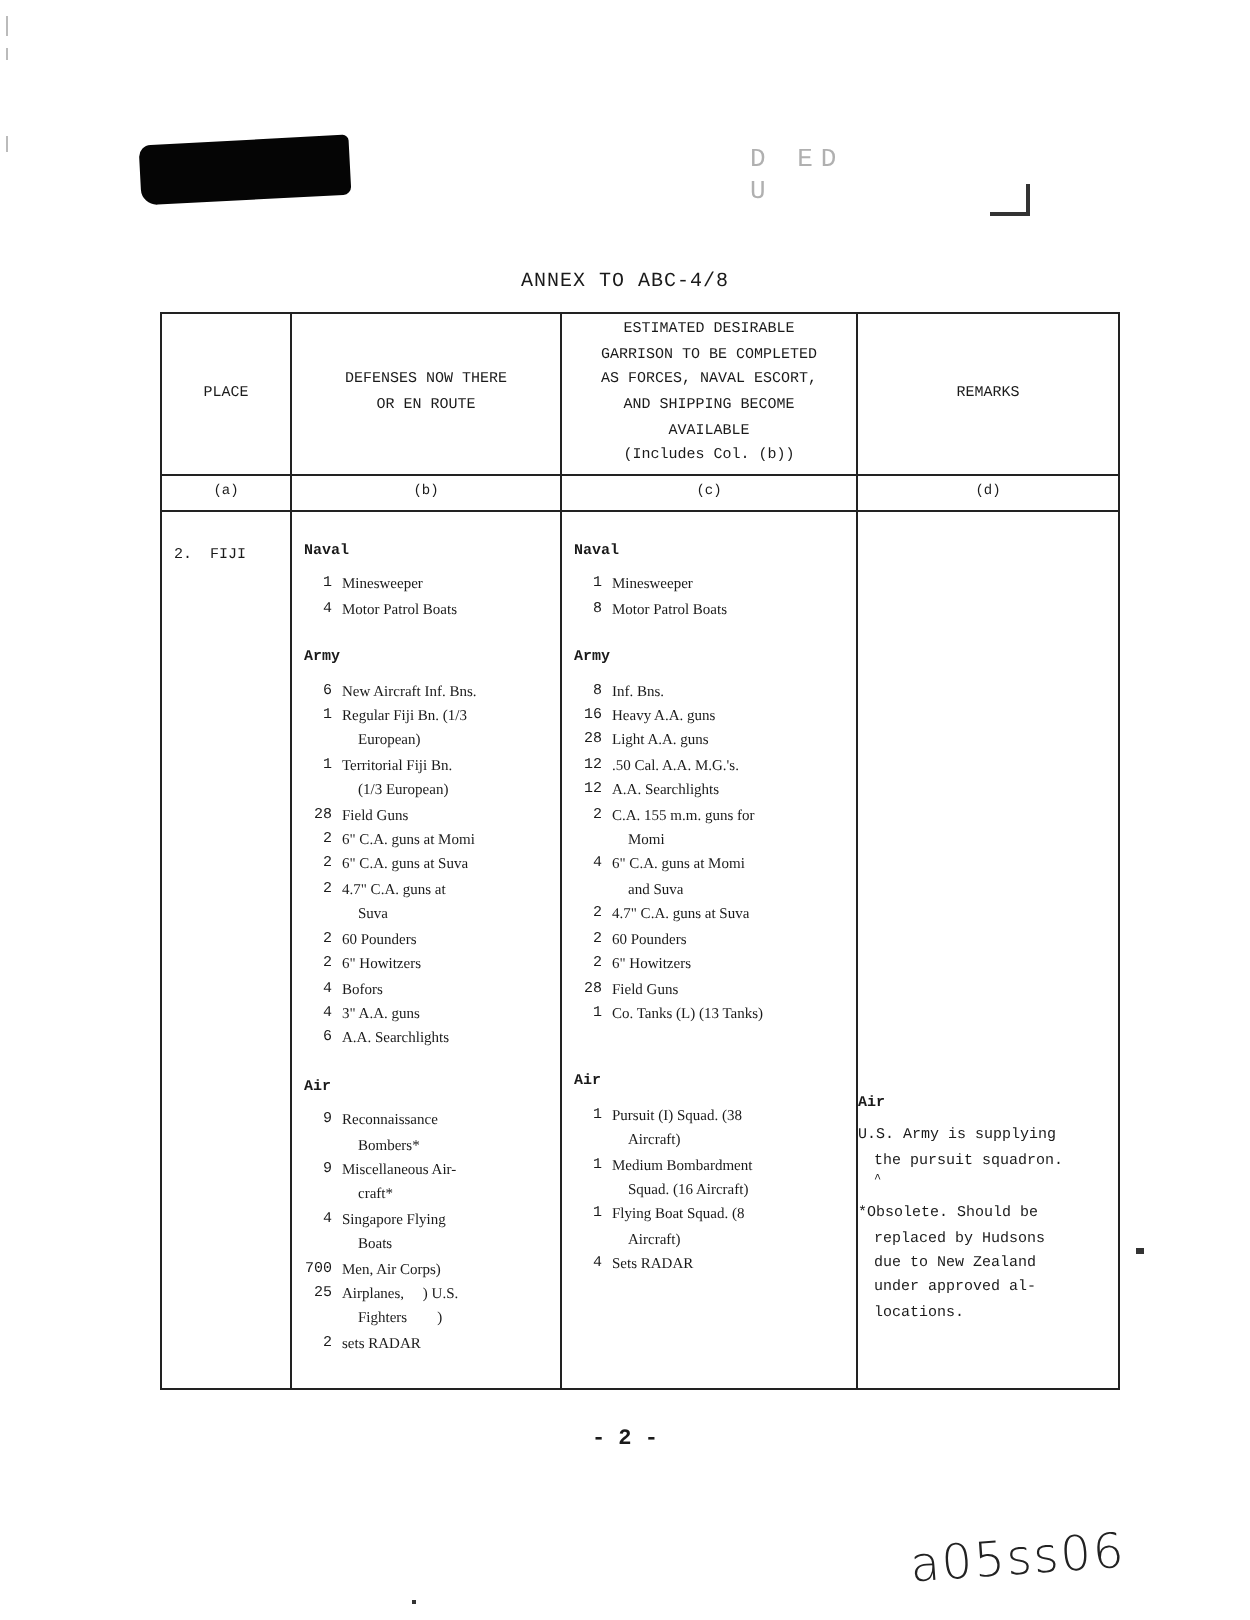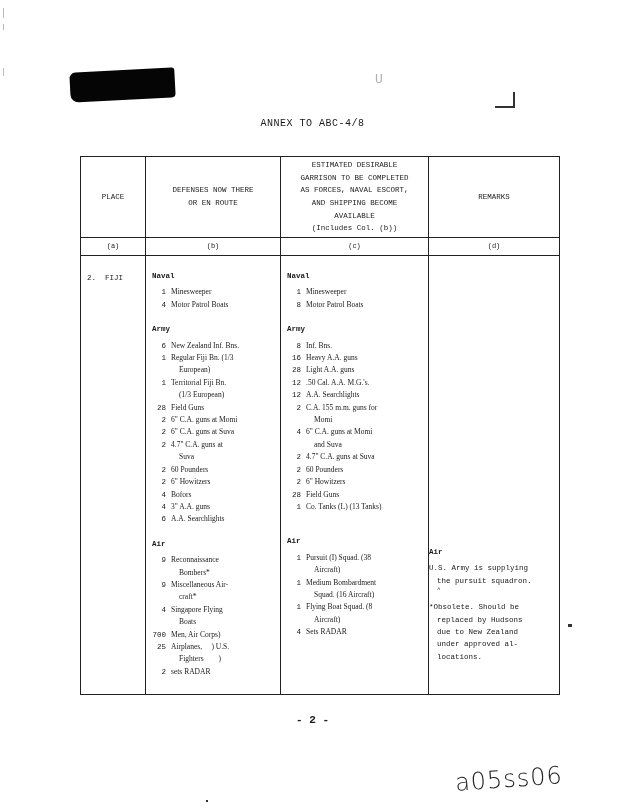--- a/index.html
+++ b/index.html
@@ -13,21 +13,21 @@
       background: #050505; border-radius: 6px 3px 4px 8px;
       transform: rotate(-3deg);
     }
     .stamp {
       position: absolute; left: 375px; top: 72px; width: 160px; height: 40px;
       color: #b0b0b0; font-size: 13px; letter-spacing: 4px; line-height: 16px;
     }
     .stamp .l2 { margin-left: 0px; }
     .stamp .smudge { position:absolute; right:20px; top:20px; width:18px; height:14px; border-right:2px solid #333; border-bottom:2px solid #333; }
     .title {
-      position: absolute; left: 0; width: 625px; top: 118px; text-align: center;
+      position: absolute; left: 0; width: 625px; top: 136px; text-align: center;
       font-size: 10px; letter-spacing: 0.5px;
     }
     .page-no {
       position: absolute; left: 0; width: 625px; top: 714px; text-align: center;
       font-size: 11px; font-weight: bold;
     }
     .handwritten {
       position: absolute; left: 455px; top: 765px; font-size: 24px;
       font-family: "DejaVu Sans", sans-serif; font-weight: 300; color: #222;
       transform: rotate(-4deg); letter-spacing: 1px;
@@ -66,20 +66,21 @@
 </head>
 <body>
 
 <div class="margin-mark" style="top:8px;height:10px;"></div>
 <div class="margin-mark" style="top:24px;height:6px;"></div>
 <div class="margin-mark" style="top:68px;height:8px;"></div>
 
 <div class="redaction"></div>
 
 <div class="stamp">
+  <div>D     ED</div>
   <div class="l2">U     </div>
   <div class="smudge"></div>
 </div>
 
 <div class="title">ANNEX TO ABC-4/8</div>
 
 <table class="annex">
   <colgroup>
       <col class="c1">
       <col class="c2">
@@ -120,21 +121,21 @@
               </div>
           <div class="entry">
                 <span class="qty">4</span>
                 <span class="txt">Motor Patrol Boats</span>
               </div>
         </div>
         <div class="sec">
           <div class="section-head">Army</div>
           <div class="entry">
                 <span class="qty">6</span>
-                <span class="txt">New Zealand Inf. Bns.</span>
+                <span class="txt">New Aircraft Inf. Bns.</span>
               </div>
           <div class="entry">
                 <span class="qty">1</span>
                 <span class="txt"><span>Regular Fiji Bn. (1/3</span><span class="cont">European)</span></span>
               </div>
           <div class="entry">
                 <span class="qty">1</span>
                 <span class="txt"><span>Territorial Fiji Bn.</span><span class="cont">(1/3 European)</span></span>
               </div>
           <div class="entry">

